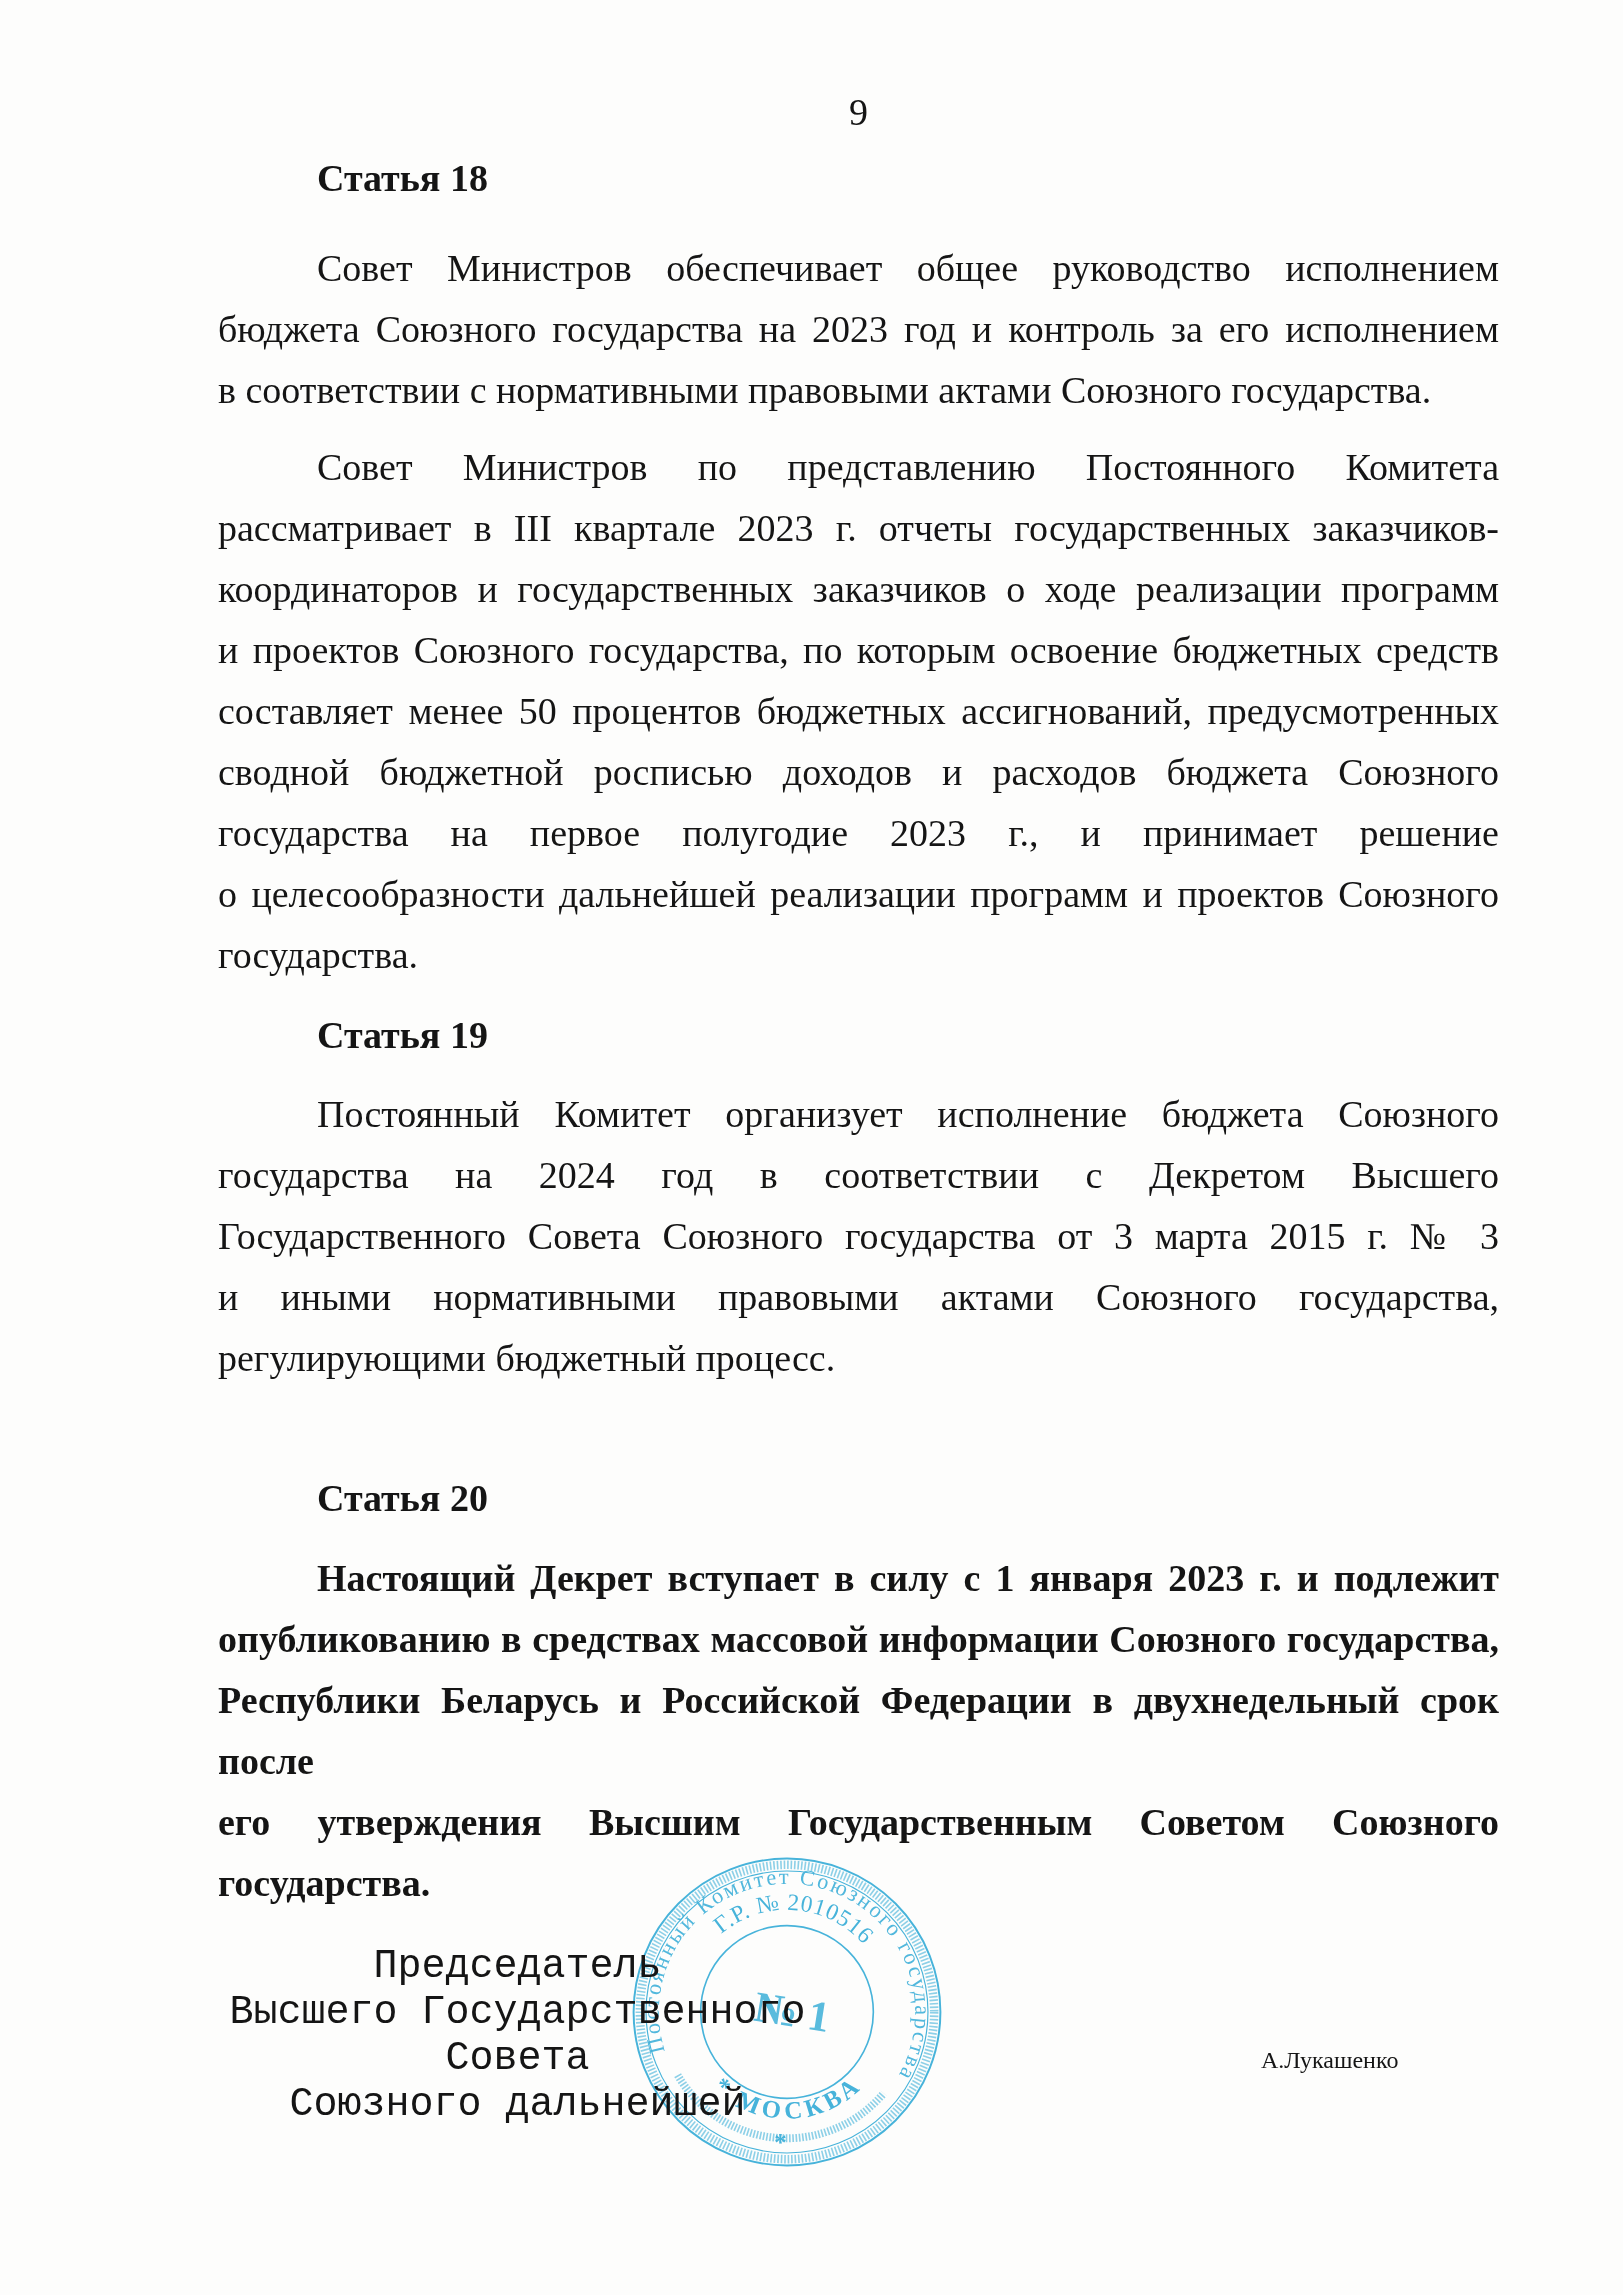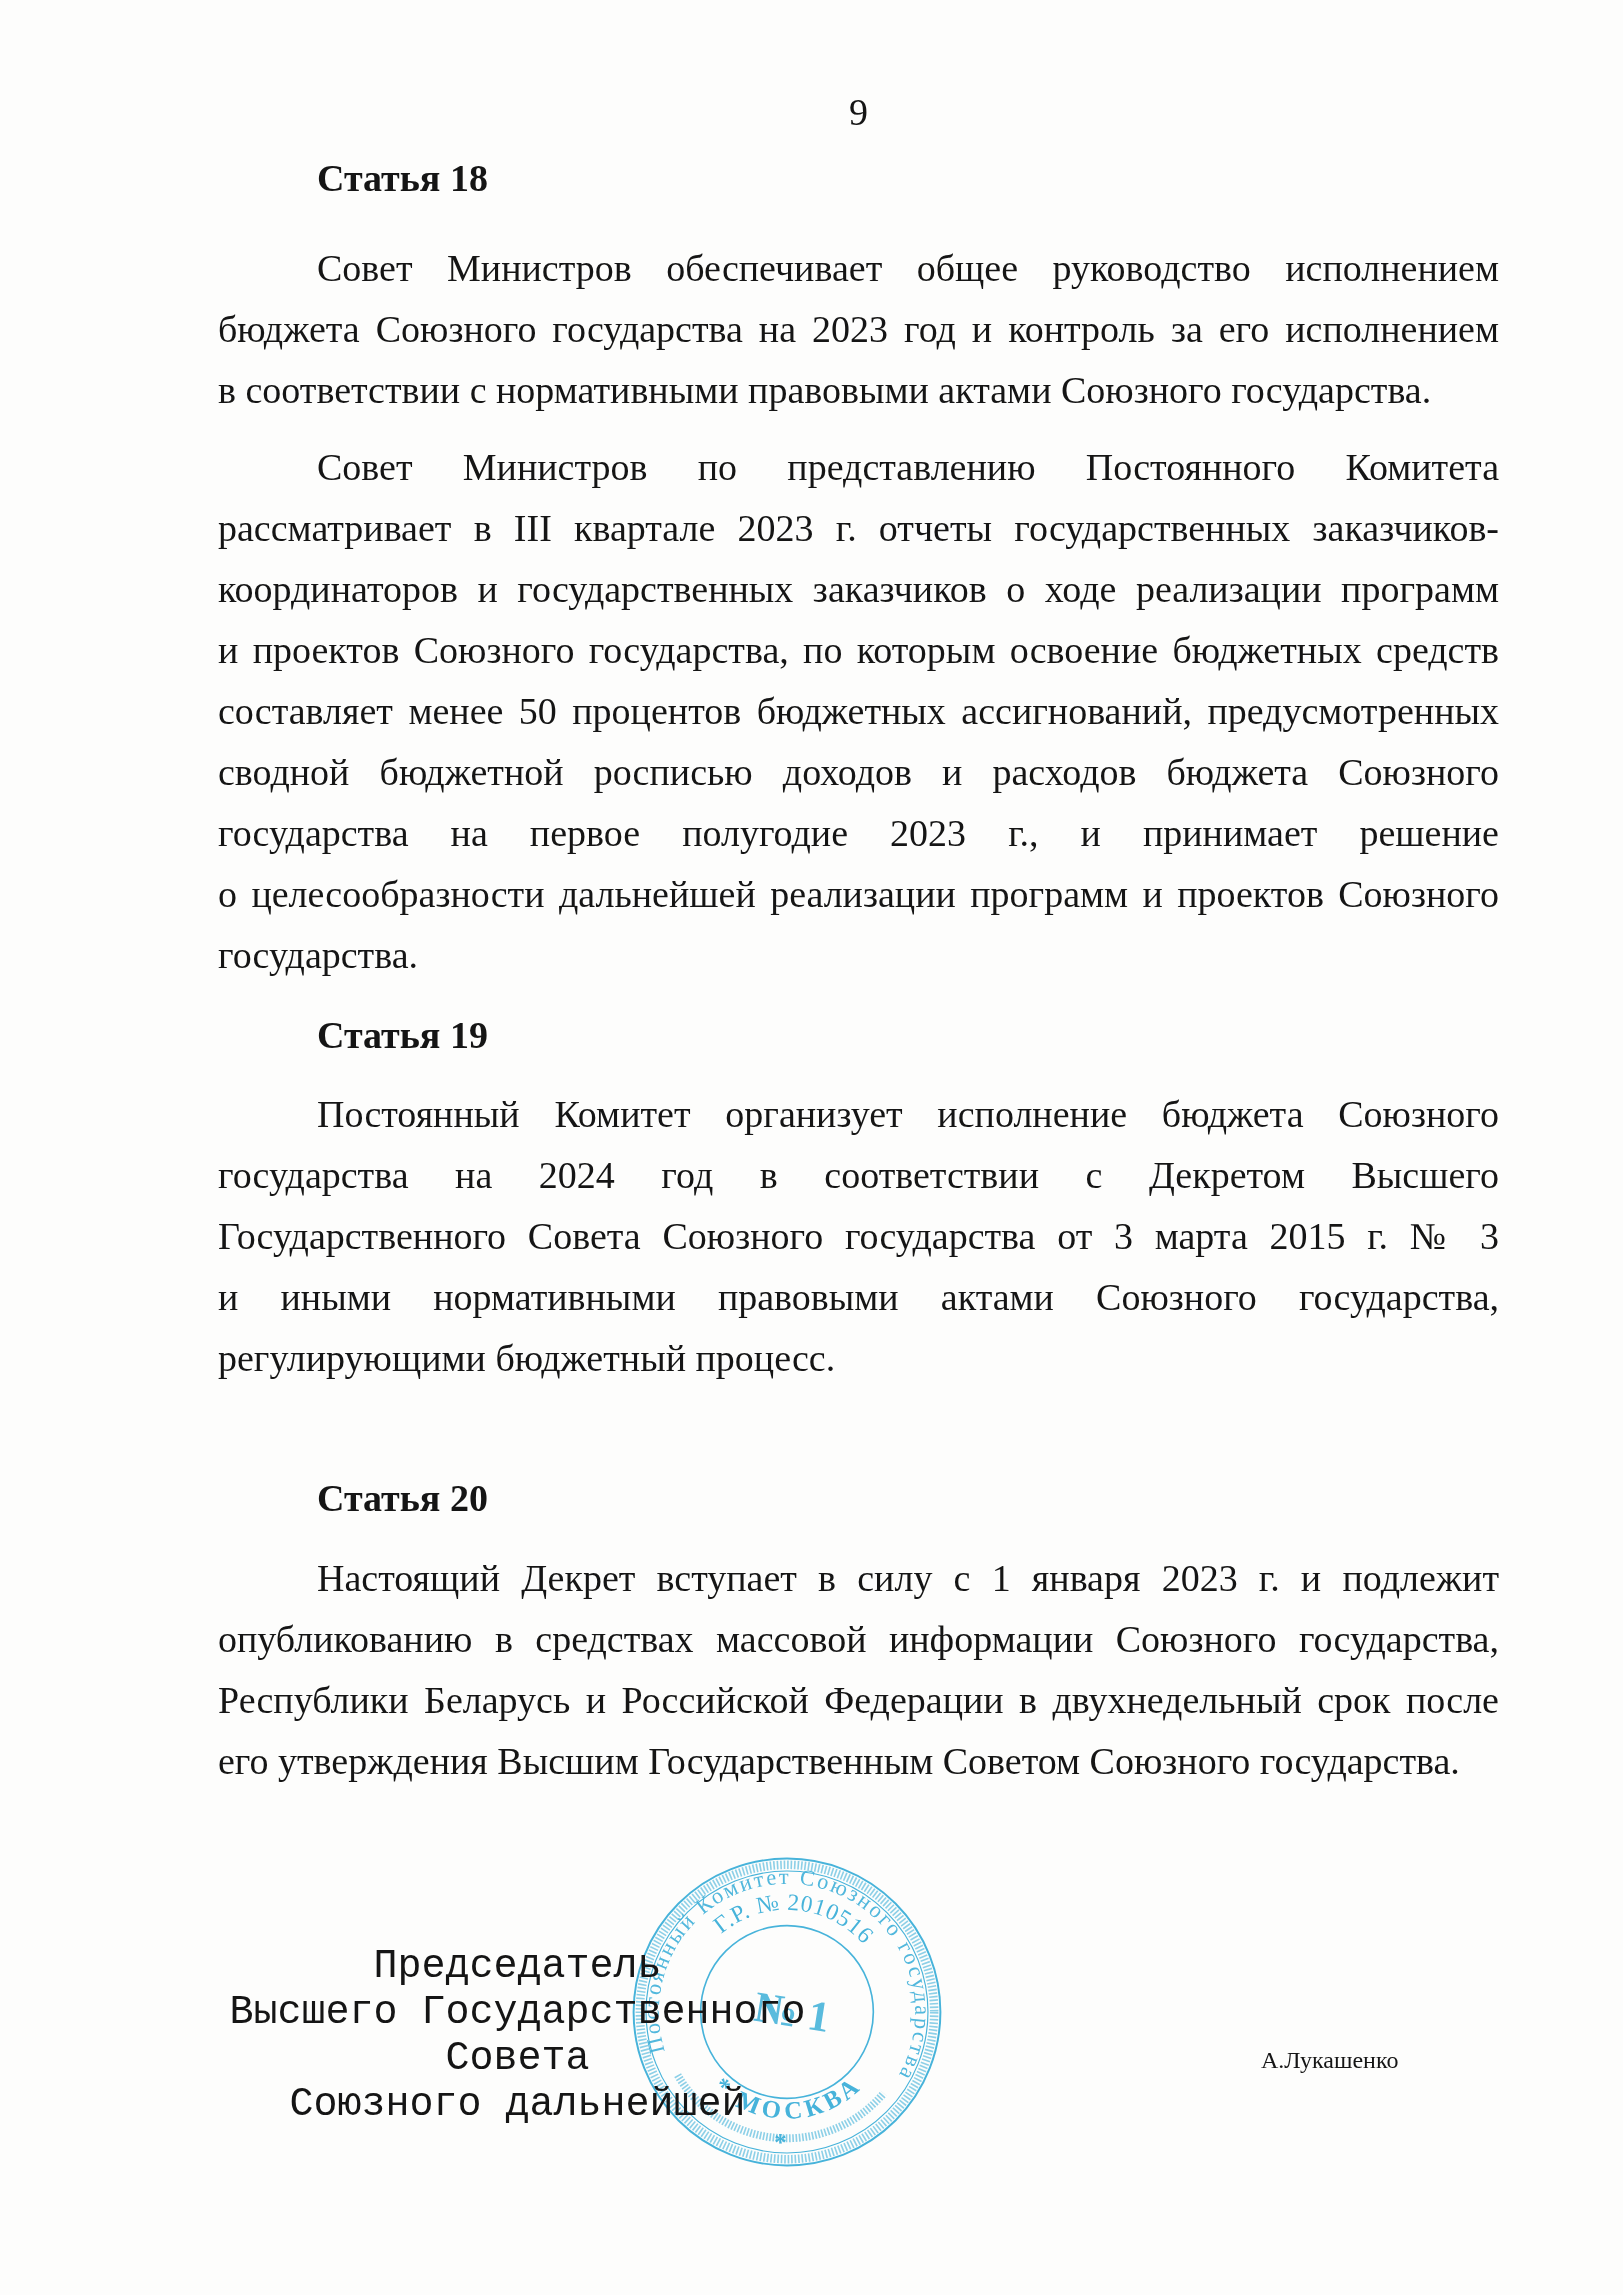--- a/index.html
+++ b/index.html
@@ -142,21 +142,21 @@
       </div>
       <div class="block heading" style="top: 1005px;">Статья 19</div>
       <div class="block paragraph" style="top: 1084px;">
         <div class="line">Постоянный Комитет организует исполнение бюджета Союзного</div>
         <div class="line">государства на 2024 год в соответствии с Декретом Высшего</div>
         <div class="line">Государственного Совета Союзного государства от 3 марта 2015 г. № 3</div>
         <div class="line">и иными нормативными правовыми актами Союзного государства,</div>
         <div class="line last">регулирующими бюджетный процесс.</div>
       </div>
       <div class="block heading" style="top: 1468px;">Статья 20</div>
-      <div class="block paragraph" style="top: 1548px;">
+      <div class="block paragraph" style="top: 1548px; font-weight: bold;">
         <div class="line">Настоящий Декрет вступает в силу с 1 января 2023 г. и подлежит</div>
         <div class="line">опубликованию в средствах массовой информации Союзного государства,</div>
         <div class="line">Республики Беларусь и Российской Федерации в двухнедельный срок после</div>
         <div class="line last">его утверждения Высшим Государственным Советом Союзного государства.</div>
       </div>
     </div>
 
   <svg class="stamp" viewBox="0 0 480 480" xmlns="http://www.w3.org/2000/svg" style="color: rgb(58, 174, 216);">
     <defs>
       <path id="ringPath" d="M 54.7 303.8 A 196 196 0 0 1 240 44 A 196 196 0 0 1 406.2 343.9"></path>

